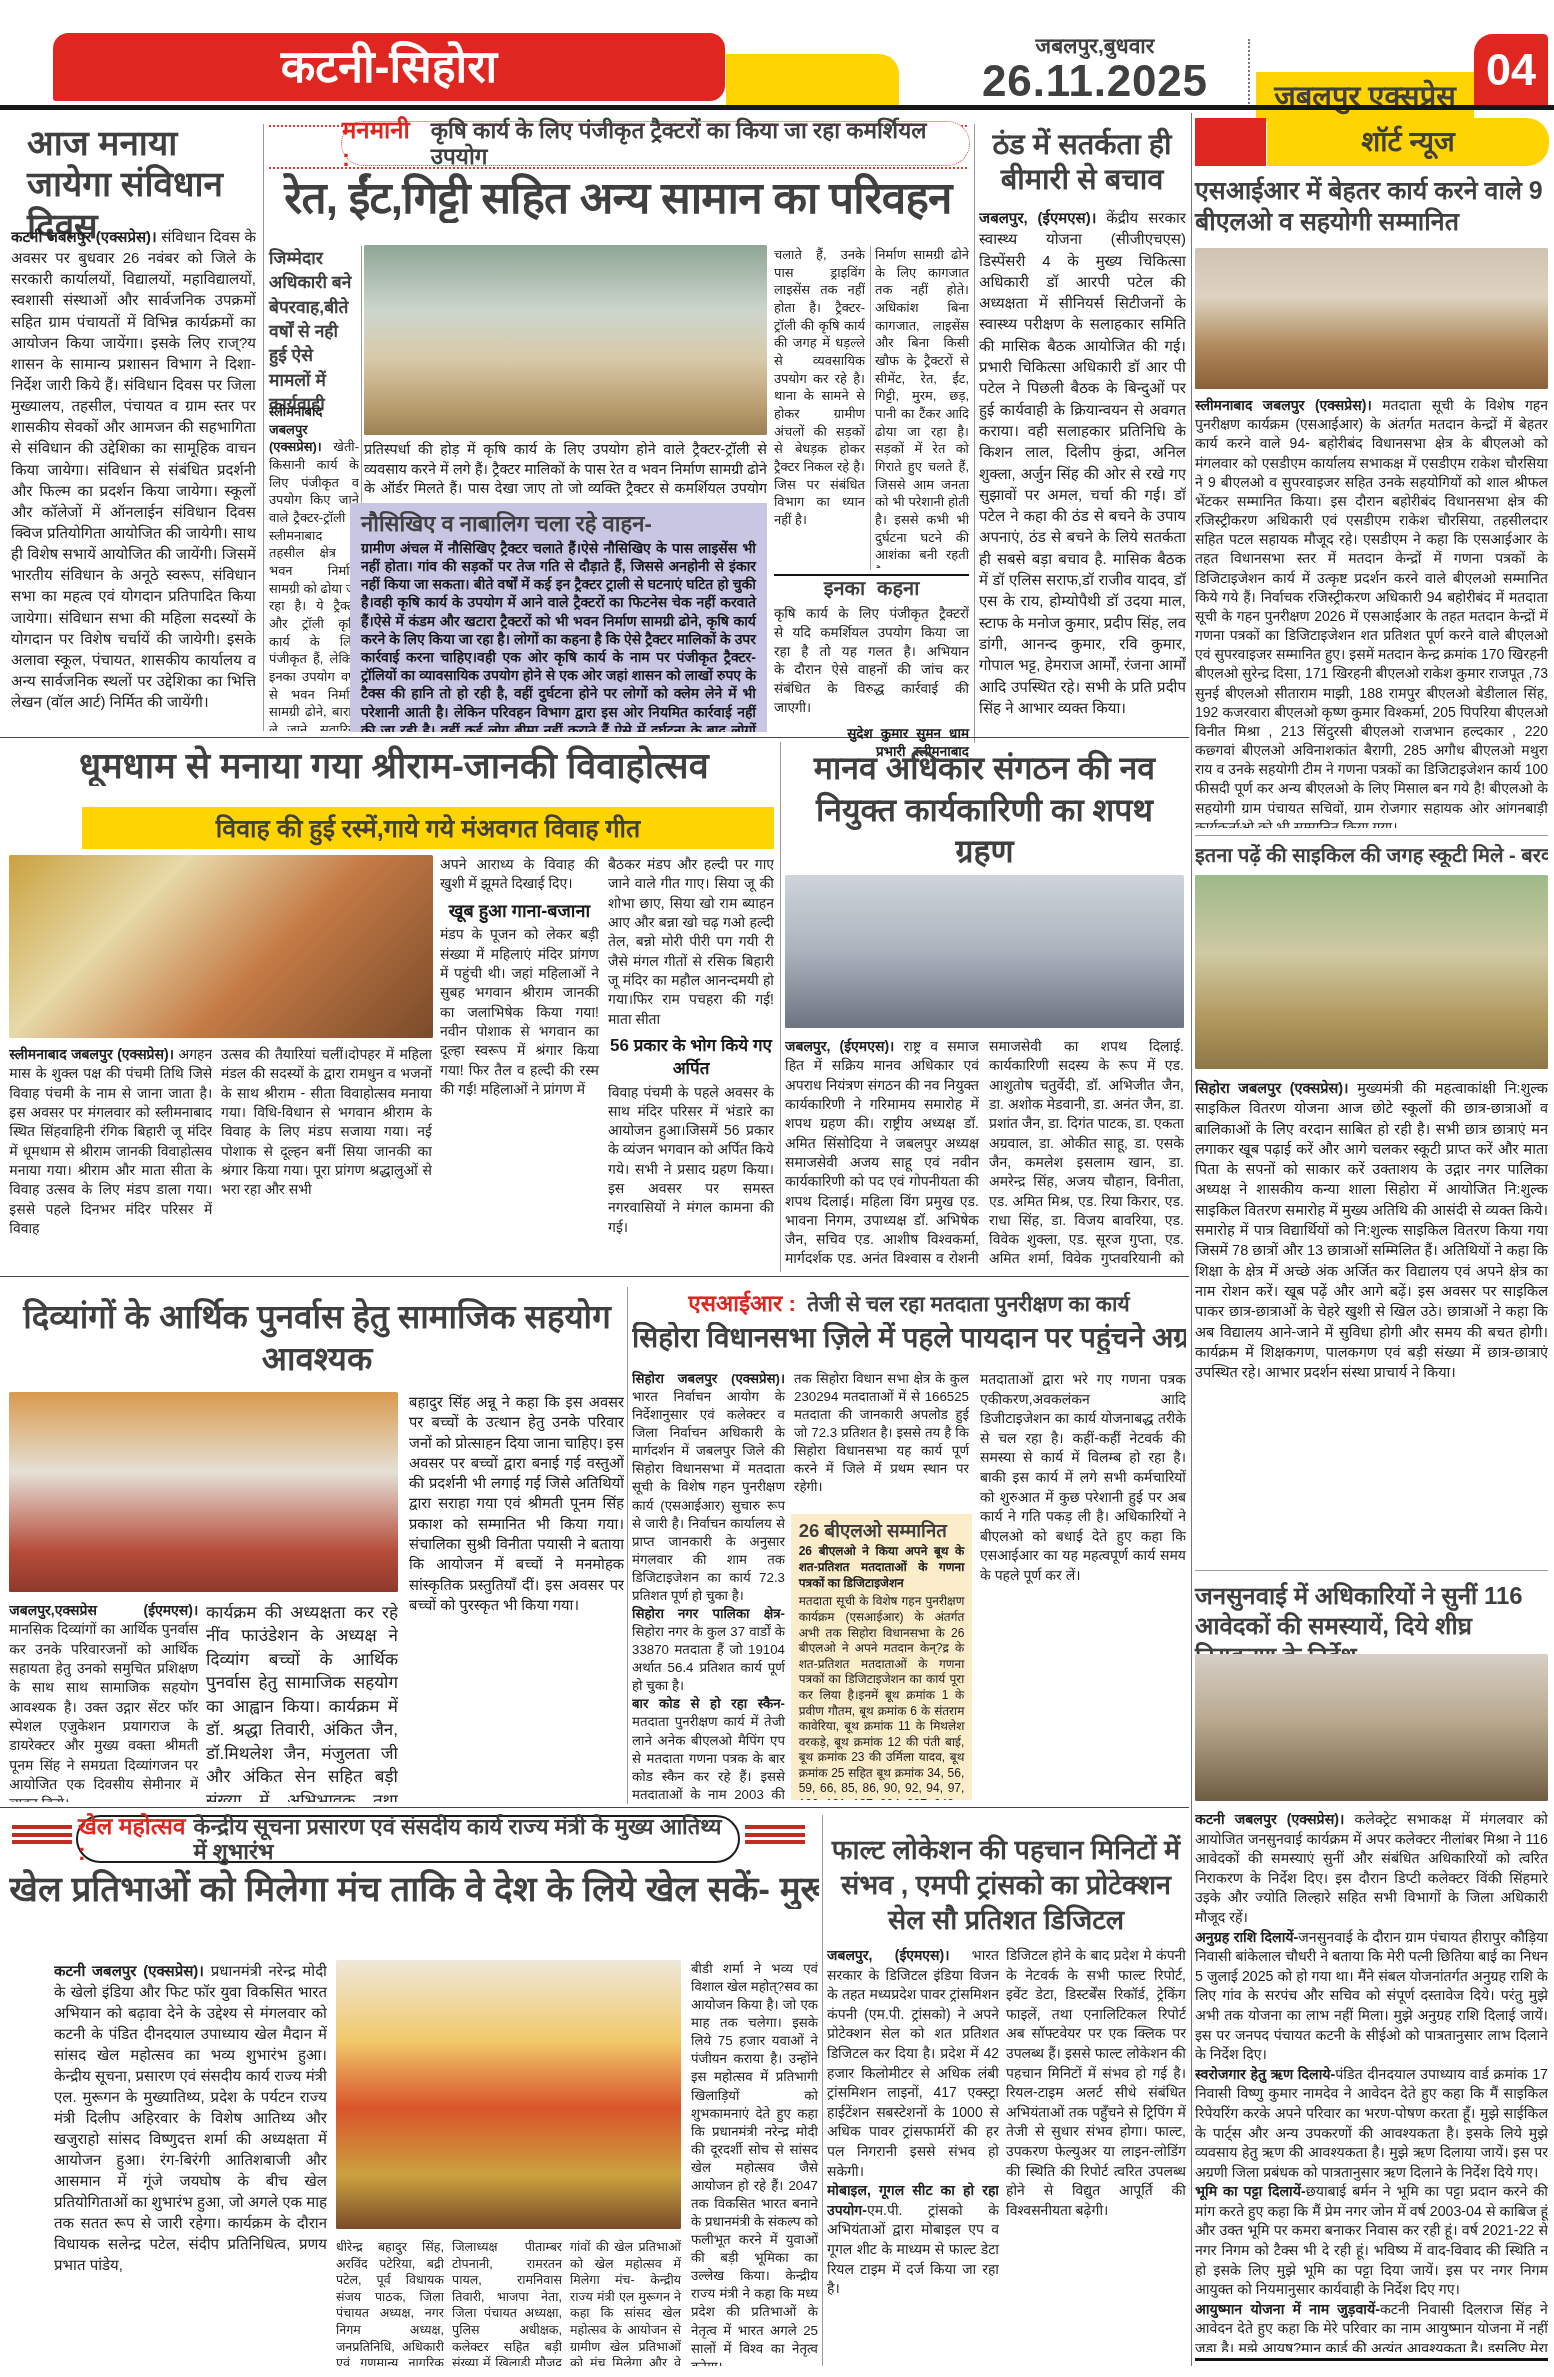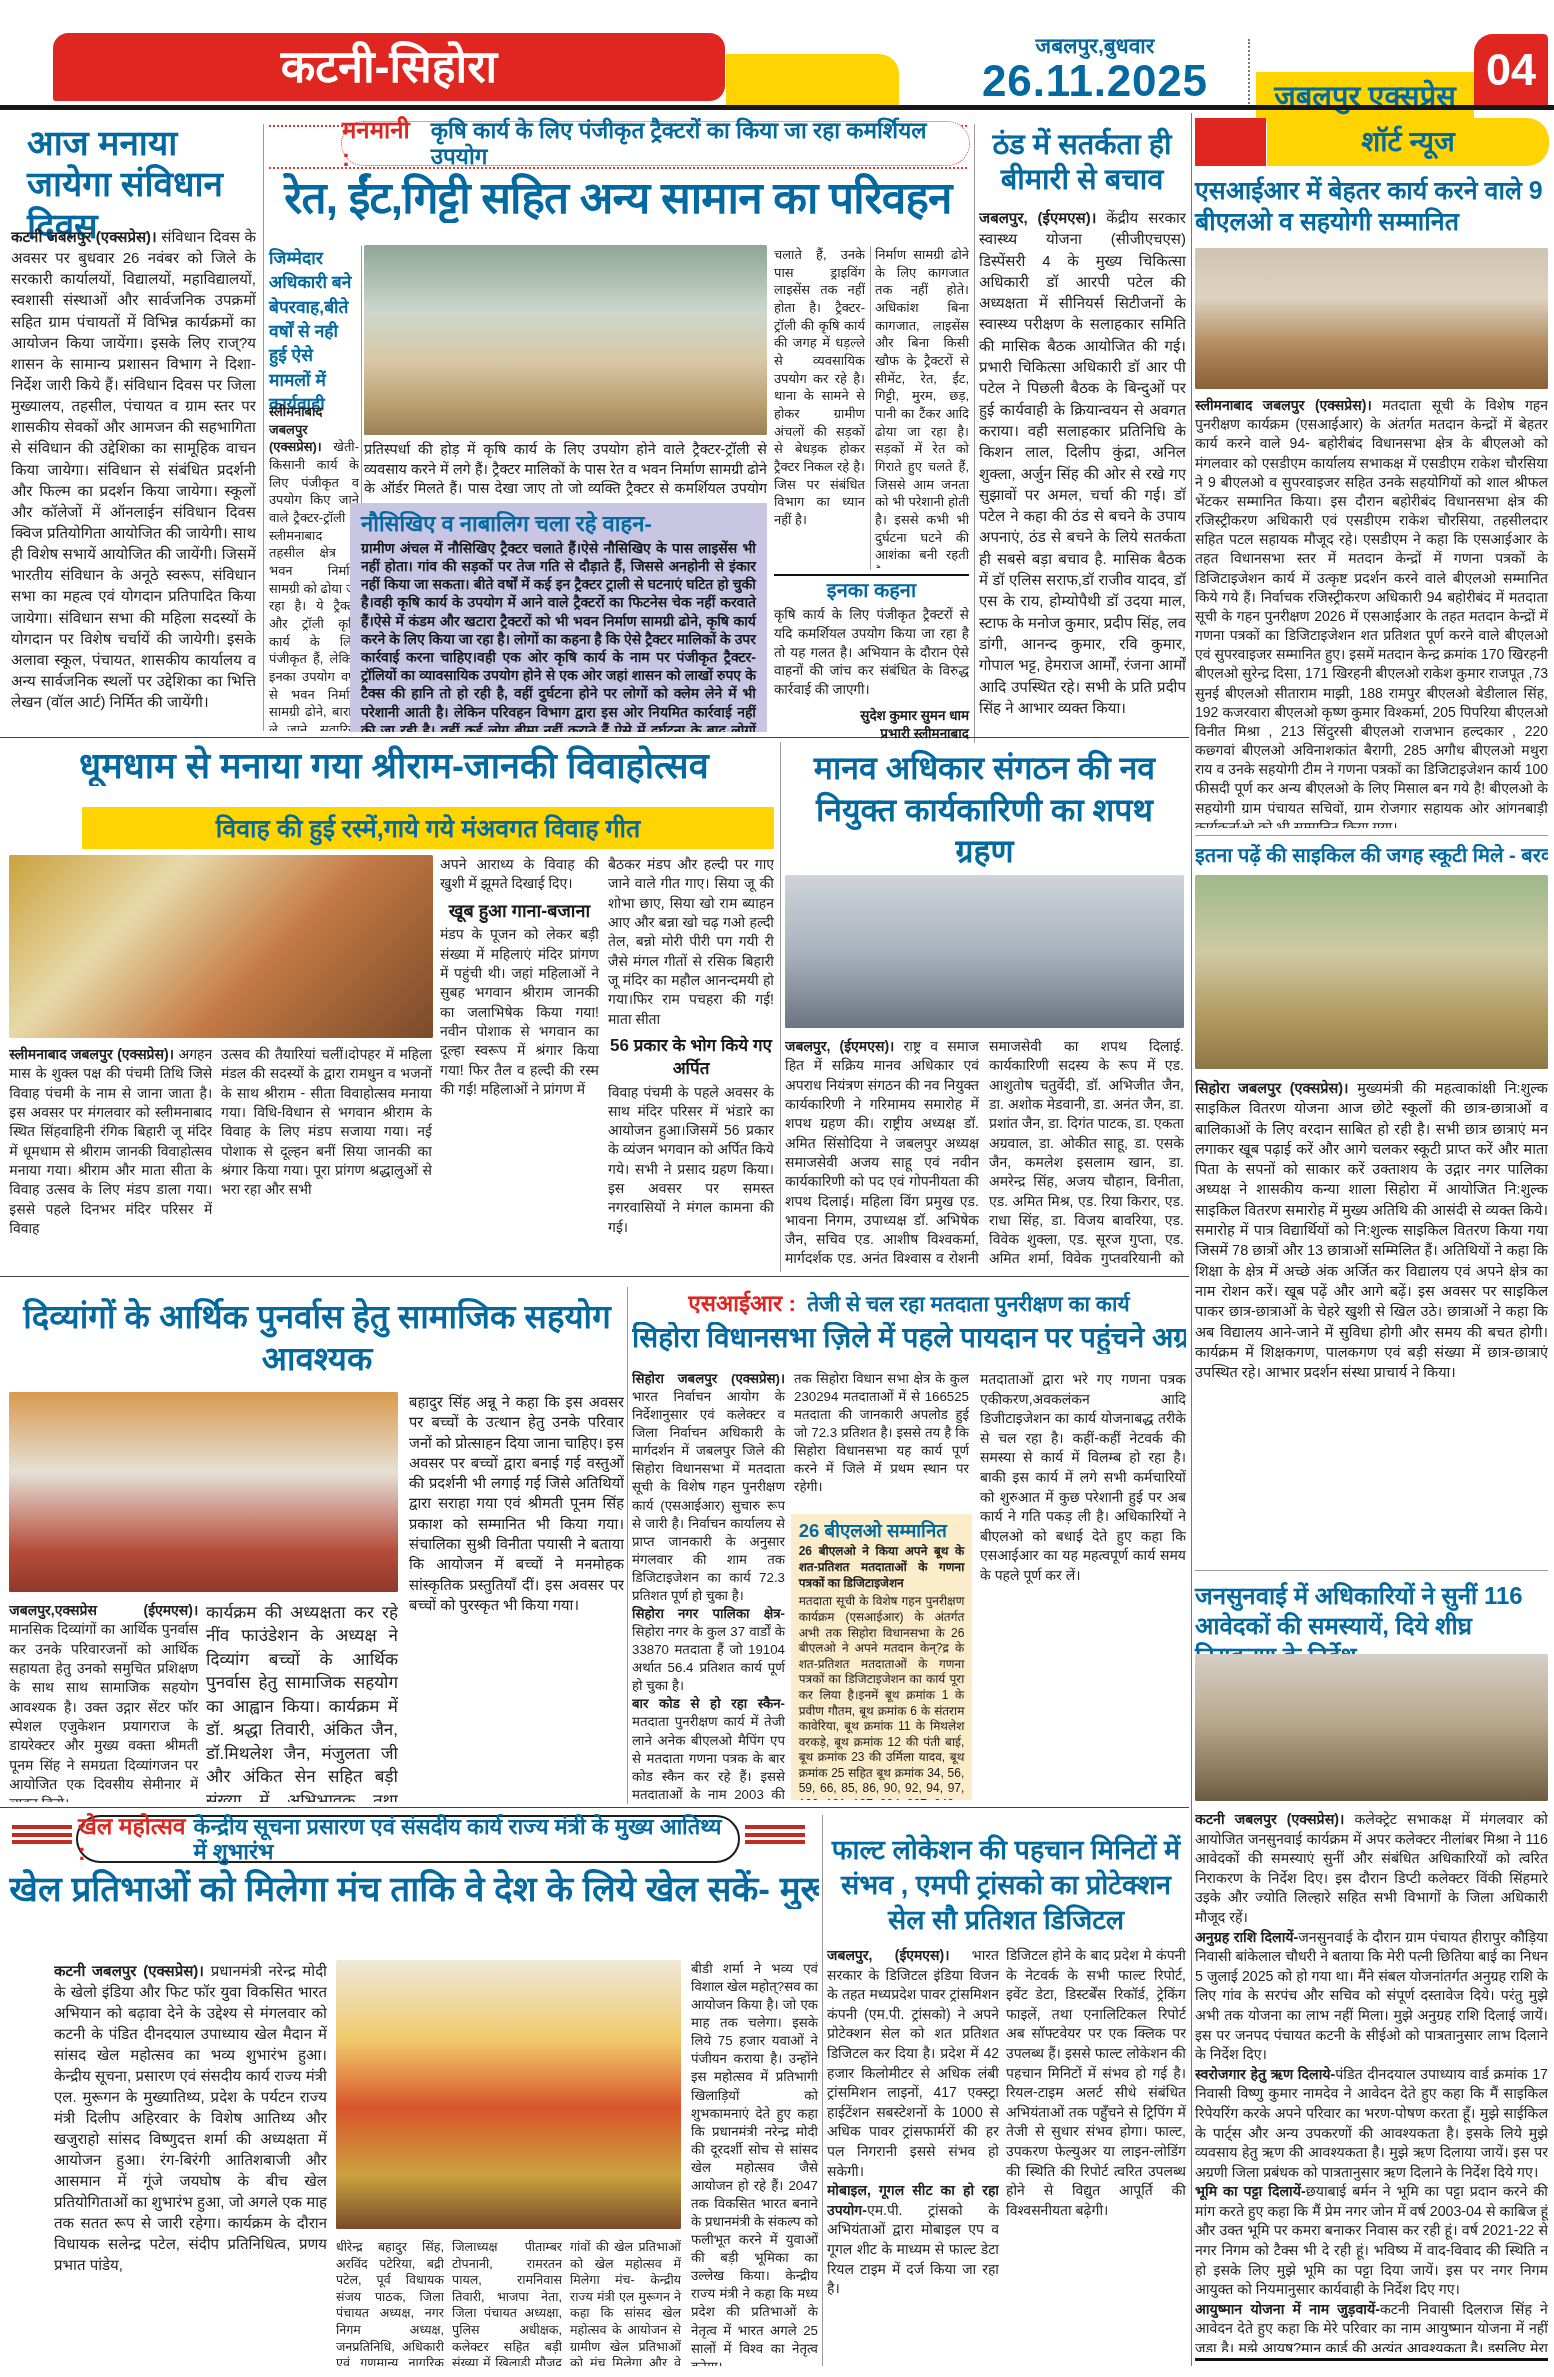--- a/index.html
+++ b/index.html
@@ -1,19 +1,19 @@
 <!DOCTYPE html>
 <html style="font-size:12.4px"><head>
 <meta charset="utf-8">
 <style>
   html,body{margin:0;padding:0;background:#e9e9e9;}
   #page{position:relative;width:1555px;height:2377px;background:#ffffff;margin:0 auto;
         font-family:"Liberation Sans","DejaVu Sans",sans-serif;color:#1b1b1b;overflow:hidden;}
   .abs{position:absolute;box-sizing:border-box;}
-  .hd{font-weight:800;color:#0369a1;line-height:1.14;}
+  .hd{font-weight:800;color:#404040;line-height:1.14;}
   .b{font-size:14.3px;line-height:1.38;text-align:justify;color:#212121;}
   .b strong{font-weight:800;}
   .center{text-align:center;}
   .nowrap{white-space:nowrap;overflow:hidden;}
   .red{color:#e02620;}
   .vr{position:absolute;width:0;border-left:0.8px solid #9a9a9a;}
   .hrule{position:absolute;height:0;border-top:0.8px solid #9a9a9a;}
   .photo{position:absolute;border-radius:1.5px;}
   .subhead{font-weight:800;text-align:center;margin:4.6px 0 3.1px 0;}
   .kbox{display:flex;align-items:center;justify-content:center;}
@@ -75,21 +75,21 @@
   <div class="abs b" style="left:269px;top:403px;width:90px;height:328px;font-size:13px;line-height:1.36;overflow:hidden;">
     <strong class="lead">स्लीमनाबाद जबलपुर (एक्सप्रेस)। </strong><span>खेती-किसानी कार्य के लिए पंजीकृत व उपयोग किए जाने वाले ट्रैक्टर-ट्रॉली से स्लीमनाबाद तहसील क्षेत्र में भवन निर्माण सामग्री को ढोया जा रहा है। ये ट्रैक्टर और ट्रॉली कृषि कार्य के लिए पंजीकृत हैं, लेकिन इनका उपयोग वर्षों से भवन निर्माण सामग्री ढोने, बारात ले जाने, सवारियों को ले जाने और शासकीय कार्यों के लिए किया जा रहा है। आधुनिक युग में कृषि के क्षेत्र में ट्रैक्टर-ट्रॉली को उपयोग में लाया गया है, लेकिन</span>
   </div>
   <div class="abs b" style="left:364px;top:440px;width:403px;height:59px;font-size:14.3px;overflow:hidden;">प्रतिस्पर्धा की होड़ में कृषि कार्य के लिए उपयोग होने वाले ट्रैक्टर-ट्रॉली से व्यवसाय करने में लगे हैं। ट्रैक्टर मालिकों के पास रेत व भवन निर्माण सामग्री ढोने के ऑर्डर मिलते हैं। पास देखा जाए तो जो व्यक्ति ट्रैक्टर से कमर्शियल उपयोग कर रहे हैं।</div>
   <div class="abs" style="left:350px;top:503px;width:417px;height:229px;background:#c8c6e2;padding:7.7px 11px;box-sizing:border-box;overflow:hidden;">
     <div class="hd" style="font-size:22px;margin-bottom:3.1px;">नौसिखिए व नाबालिग चला रहे वाहन-</div>
     <div class="b" style="font-size:14px;font-weight:600;line-height:1.3;color:#17171c;">ग्रामीण अंचल में नौसिखिए ट्रैक्टर चलाते हैं।ऐसे नौसिखिए के पास लाइसेंस भी नहीं होता। गांव की सड़कों पर तेज गति से दौड़ाते हैं, जिससे अनहोनी से इंकार नहीं किया जा सकता। बीते वर्षों में कई इन ट्रैक्टर ट्राली से घटनाएं घटित हो चुकी है।वही कृषि कार्य के उपयोग में आने वाले ट्रैक्टरों का फिटनेस चेक नहीं करवाते हैं।ऐसे में कंडम और खटारा ट्रैक्टरों को भी भवन निर्माण सामग्री ढोने, कृषि कार्य करने के लिए किया जा रहा है। लोगों का कहना है कि ऐसे ट्रैक्टर मालिकों के उपर कार्रवाई करना चाहिए।वही एक ओर कृषि कार्य के नाम पर पंजीकृत ट्रैक्टर-ट्रॉलियों का व्यावसायिक उपयोग होने से एक ओर जहां शासन को लाखों रुपए के टैक्स की हानि तो हो रही है, वहीं दुर्घटना होने पर लोगों को क्लेम लेने में भी परेशानी आती है। लेकिन परिवहन विभाग द्वारा इस ओर नियमित कार्रवाई नहीं की जा रही है। वहीं कई लोग बीमा नहीं कराते हैं ऐसे में दुर्घटना के बाद लोगों बीमा क्लेम के लिए परेशानी का सामना करना पड़ता है।</div>
   </div>
   <div class="abs b" style="left:774px;top:246px;width:91px;height:322px;font-size:13px;line-height:1.36;overflow:hidden;">चलाते हैं, उनके पास ड्राइविंग लाइसेंस तक नहीं होता है। ट्रैक्टर-ट्रॉली की कृषि कार्य की जगह में धड़ल्ले से व्यवसायिक उपयोग कर रहे है। थाना के सामने से होकर ग्रामीण अंचलों की सड़कों से बेधड़क होकर ट्रैक्टर निकल रहे है। जिस पर संबंधित विभाग का ध्यान नहीं है।</div>
   <div class="abs b" style="left:875px;top:246px;width:94px;height:322px;font-size:13px;line-height:1.36;overflow:hidden;">निर्माण सामग्री ढोने के लिए कागजात तक नहीं होते। अधिकांश बिना कागजात, लाइसेंस और बिना किसी खौफ के ट्रैक्टरों से सीमेंट, रेत, ईंट, गिट्टी, मुरम, छड़, पानी का टैंकर आदि ढोया जा रहा है। सड़कों में रेत को गिराते हुए चलते हैं, जिससे आम जनता को भी परेशानी होती है। इससे कभी भी दुर्घटना घटने की आशंका बनी रहती है।</div>
-  <div class="abs" style="left:774px;top:574px;width:195px;border-top:2.3px solid #111;padding-top:3.1px;">
+  <div class="abs" style="left:774px;top:574px;width:195px;border-top:2.3px solid #111;padding-top:3.1px;font-family:Liberation Mono, monospace;">
     <div class="hd center" style="font-size:20px;">इनका कहना</div>
     <div class="b" style="font-size:13.5px;margin-top:4.6px;">कृषि कार्य के लिए पंजीकृत ट्रैक्टरों से यदि कमर्शियल उपयोग किया जा रहा है तो यह गलत है। अभियान के दौरान ऐसे वाहनों की जांच कर संबंधित के विरुद्ध कार्रवाई की जाएगी।</div>
     <div class="sig" style="font-size:13.5px;">सुदेश कुमार सुमन धाम</div>
     <div class="sig" style="font-size:13.5px;margin-top:0;">प्रभारी स्लीमनाबाद</div>
   </div>
 
   <div class="abs center hd" style="left:979px;top:127px;width:206px;font-size:29px;line-height:1.2;">ठंड में सतर्कता ही बीमारी से बचाव</div>
   <div class="abs b" style="left:979px;top:207px;width:207px;height:536px;font-size:15px;line-height:1.42;overflow:hidden;">
     <strong class="lead">जबलपुर, (ईएमएस)। </strong><span>केंद्रीय सरकार स्वास्थ्य योजना (सीजीएचएस) डिस्पेंसरी 4 के मुख्य चिकित्सा अधिकारी डॉ आरपी पटेल की अध्यक्षता में सीनियर्स सिटीजनों के स्वास्थ्य परीक्षण के सलाहकार समिति की मासिक बैठक आयोजित की गई। प्रभारी चिकित्सा अधिकारी डॉ आर पी पटेल ने पिछली बैठक के बिन्दुओं पर हुई कार्यवाही के क्रियान्वयन से अवगत कराया। वही सलाहकार प्रतिनिधि के किशन लाल, दिलीप कुंद्रा, अनिल शुक्ला, अर्जुन सिंह की ओर से रखे गए सुझावों पर अमल, चर्चा की गई। डॉ पटेल ने कहा की ठंड से बचने के उपाय अपनाएं, ठंड से बचने के लिये सतर्कता ही सबसे बड़ा बचाव है. मासिक बैठक में डॉ एलिस सराफ,डॉ राजीव यादव, डॉ एस के राय, होम्योपैथी डॉ उदया माल, स्टाफ के मनोज कुमार, प्रदीप सिंह, लव डांगी, आनन्द कुमार, रवि कुमार, गोपाल भट्ट, हेमराज आर्मों, रंजना आर्मों आदि उपस्थित रहे। सभी के प्रति प्रदीप सिंह ने आभार व्यक्त किया।</span>
   </div>

